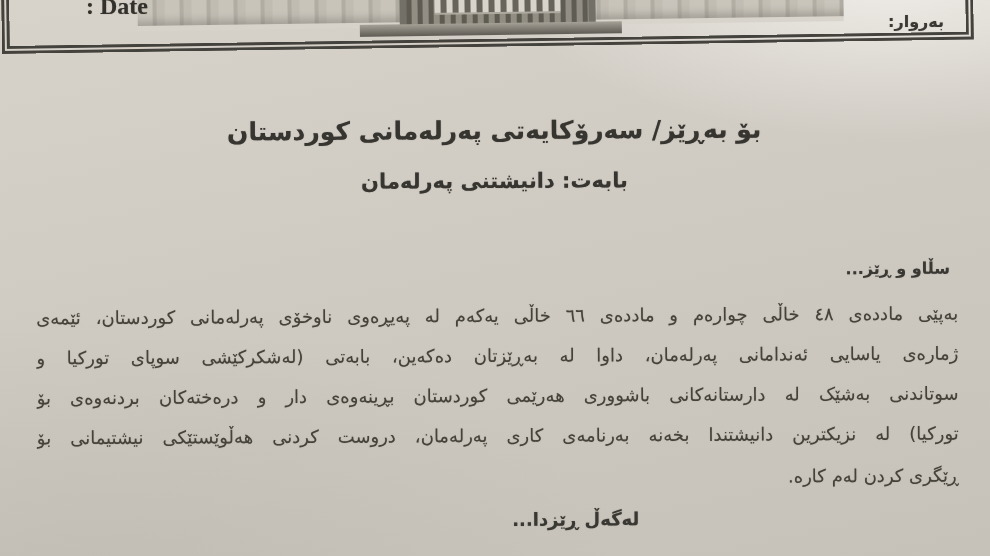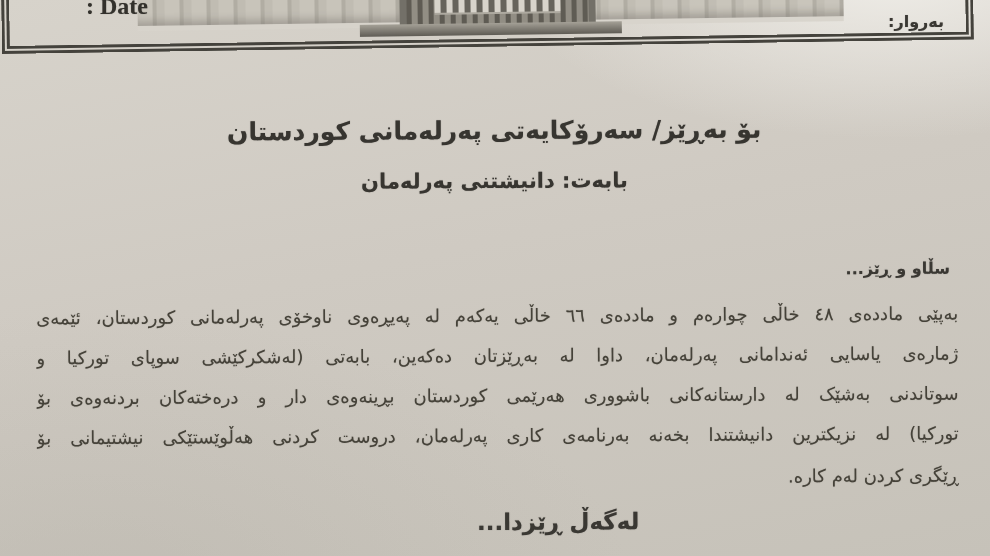--- a/index.html
+++ b/index.html
@@ -76,21 +76,21 @@
   .body-line{
     position:absolute;right:32px;width:922px;height:30px;overflow:hidden;
     direction:rtl;text-align:justify;text-align-last:justify;
     font-size:18px;line-height:28px;color:#454239;
     text-shadow:0 0 1px rgba(69,66,57,.4);
   }
   .bl-0{top:302px;} .bl-1{top:342px;} .bl-2{top:382px;} .bl-3{top:422px;}
   .bl-4{top:464px;text-align:right;text-align-last:right;}
   .closing{
     position:absolute;right:352px;top:509px;direction:rtl;
-    font-weight:bold;font-size:23px;color:#3a3833;
+    font-weight:bold;font-size:18px;color:#3a3833;
     text-shadow:0 0 1px rgba(58,56,51,.5);
     margin-left:40px;
   }
 </style>
 </head>
 <body>
 
 <div class="page">
 
   <div class="building">

